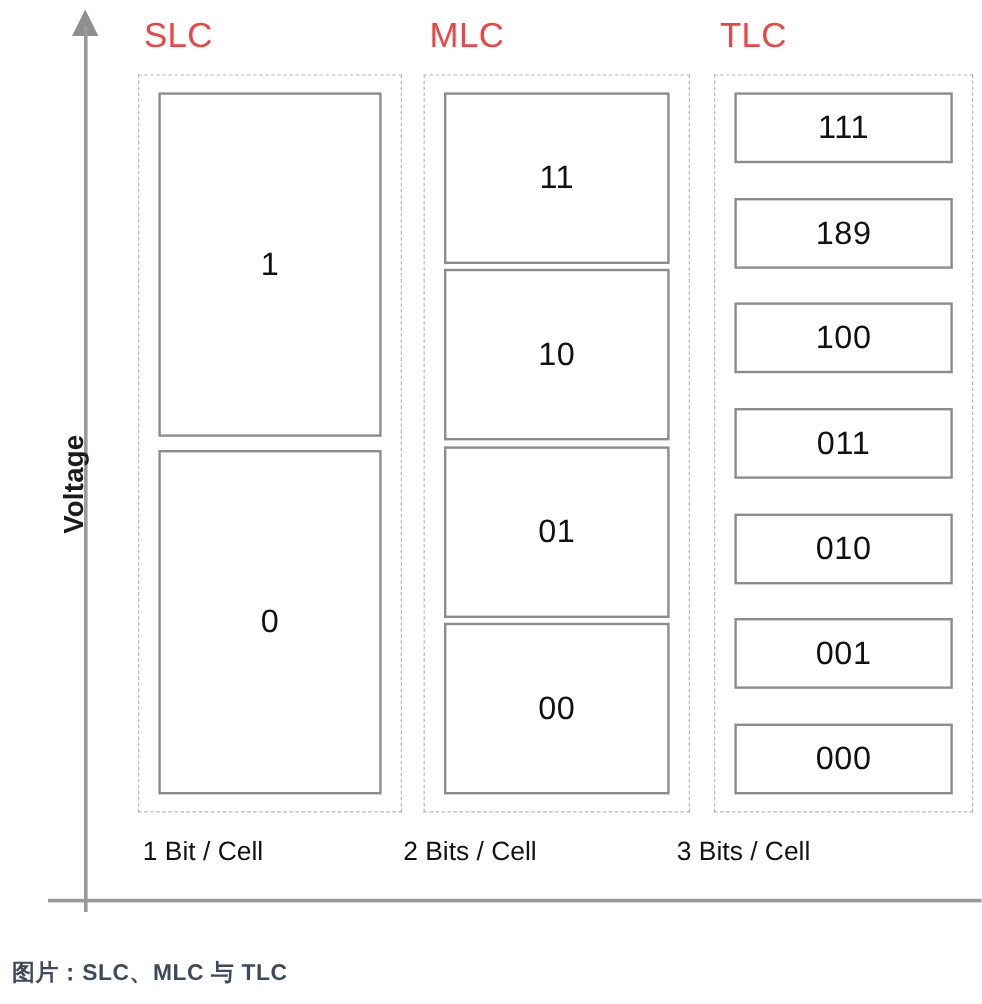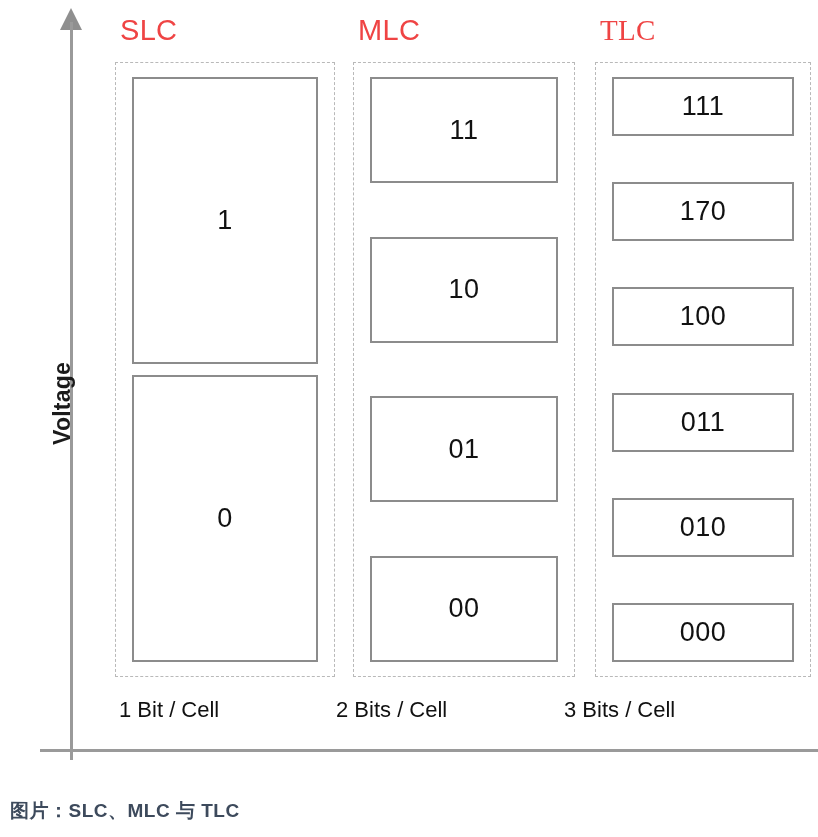--- a/index.html
+++ b/index.html
@@ -106,24 +106,24 @@
 
   
   .col-slc .cell-group { left: 115px; width: 220px; height: 615px; }
   .col-slc .column-title { left: 120px; }
   .col-slc .footer-label { left: 119px; }
   .col-slc .cell { height: 287px; }
 
   .col-mlc .cell-group { left: 353px; width: 222px; height: 615px; }
   .col-mlc .column-title { left: 358px; }
   .col-mlc .footer-label { left: 336px; }
-  .col-mlc .cell { height: 106px; text-align: right; }
+  .col-mlc .cell { height: 143px; text-align: right; }
 
   .col-tlc .cell-group { left: 595px; width: 216px; height: 615px; }
-  .col-tlc .column-title { left: 600px; font-family: Liberation Serif, serif; }
+  .col-tlc .column-title { left: 600px; }
   .col-tlc .footer-label { left: 564px; }
   .col-tlc .cell { height: 59px; }
 
   
   .caption {
     position: absolute;
     left: 10px;
     top: 798px;
     font-size: 19px;
     font-weight: bold;
@@ -159,24 +159,25 @@
       <div class="cell">01</div>
       <div class="cell">00</div>
     </div>
     <div class="footer-label">2 Bits / Cell</div>
   </div>
 
   <div class="column col-tlc">
     <div class="column-title">TLC</div>
     <div class="cell-group">
       <div class="cell">111</div>
-      <div class="cell">170</div>
+      <div class="cell">189</div>
       <div class="cell">100</div>
       <div class="cell">011</div>
       <div class="cell">010</div>
+      <div class="cell">001</div>
       <div class="cell">000</div>
     </div>
     <div class="footer-label">3 Bits / Cell</div>
   </div>
 
   <div class="caption">图片：SLC、MLC 与 TLC</div>
 
 </div>
 
 </body></html>

